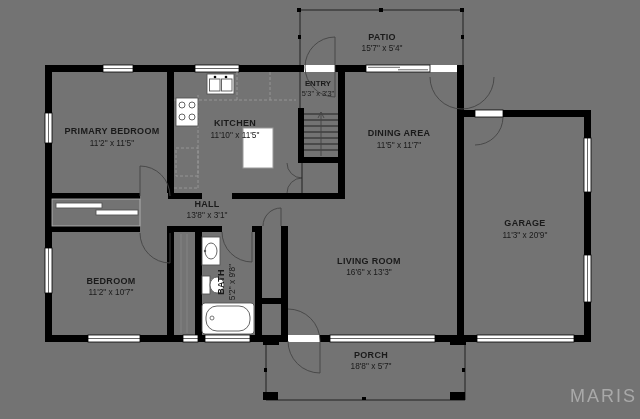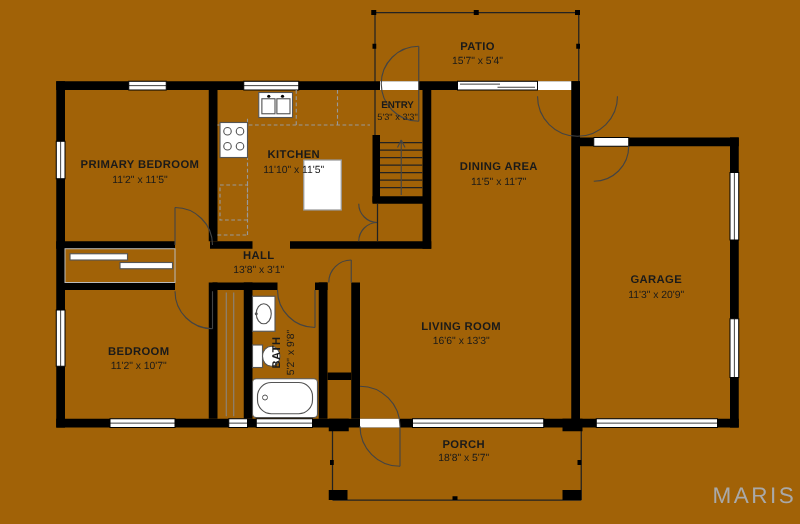--- a/index.html
+++ b/index.html
@@ -1,16 +1,16 @@
 <!DOCTYPE html>
 <html><head>
 <meta charset="utf-8">
 <style>
   html,body{margin:0;padding:0;background:#ffffff;}
-  #plan-wrap{position:relative;width:640px;height:419px;background:#a16207;overflow:hidden;
+  #plan-wrap{position:relative;width:640px;height:419px;background:#737373;overflow:hidden;
              font-family:"Liberation Sans", sans-serif;}
   svg{display:block;}
   .room-name{font:600 9px "Liberation Sans",sans-serif;fill:#1a1a1a;letter-spacing:.3px;}
   .room-dims{font:8.3px "Liberation Sans",sans-serif;fill:#1a1a1a;}
   .small-name{font:600 7.8px "Liberation Sans",sans-serif;fill:#1a1a1a;}
   .small-dims{font:7.4px "Liberation Sans",sans-serif;fill:#1a1a1a;}
   .watermark{font:18px "Liberation Sans",sans-serif;fill:#a9a9a9;letter-spacing:2px;}
   .wall{fill:#000;}
   .thin{stroke:#222;stroke-width:1;fill:none;}
   .arc{stroke:#444;stroke-width:.9;fill:none;}

